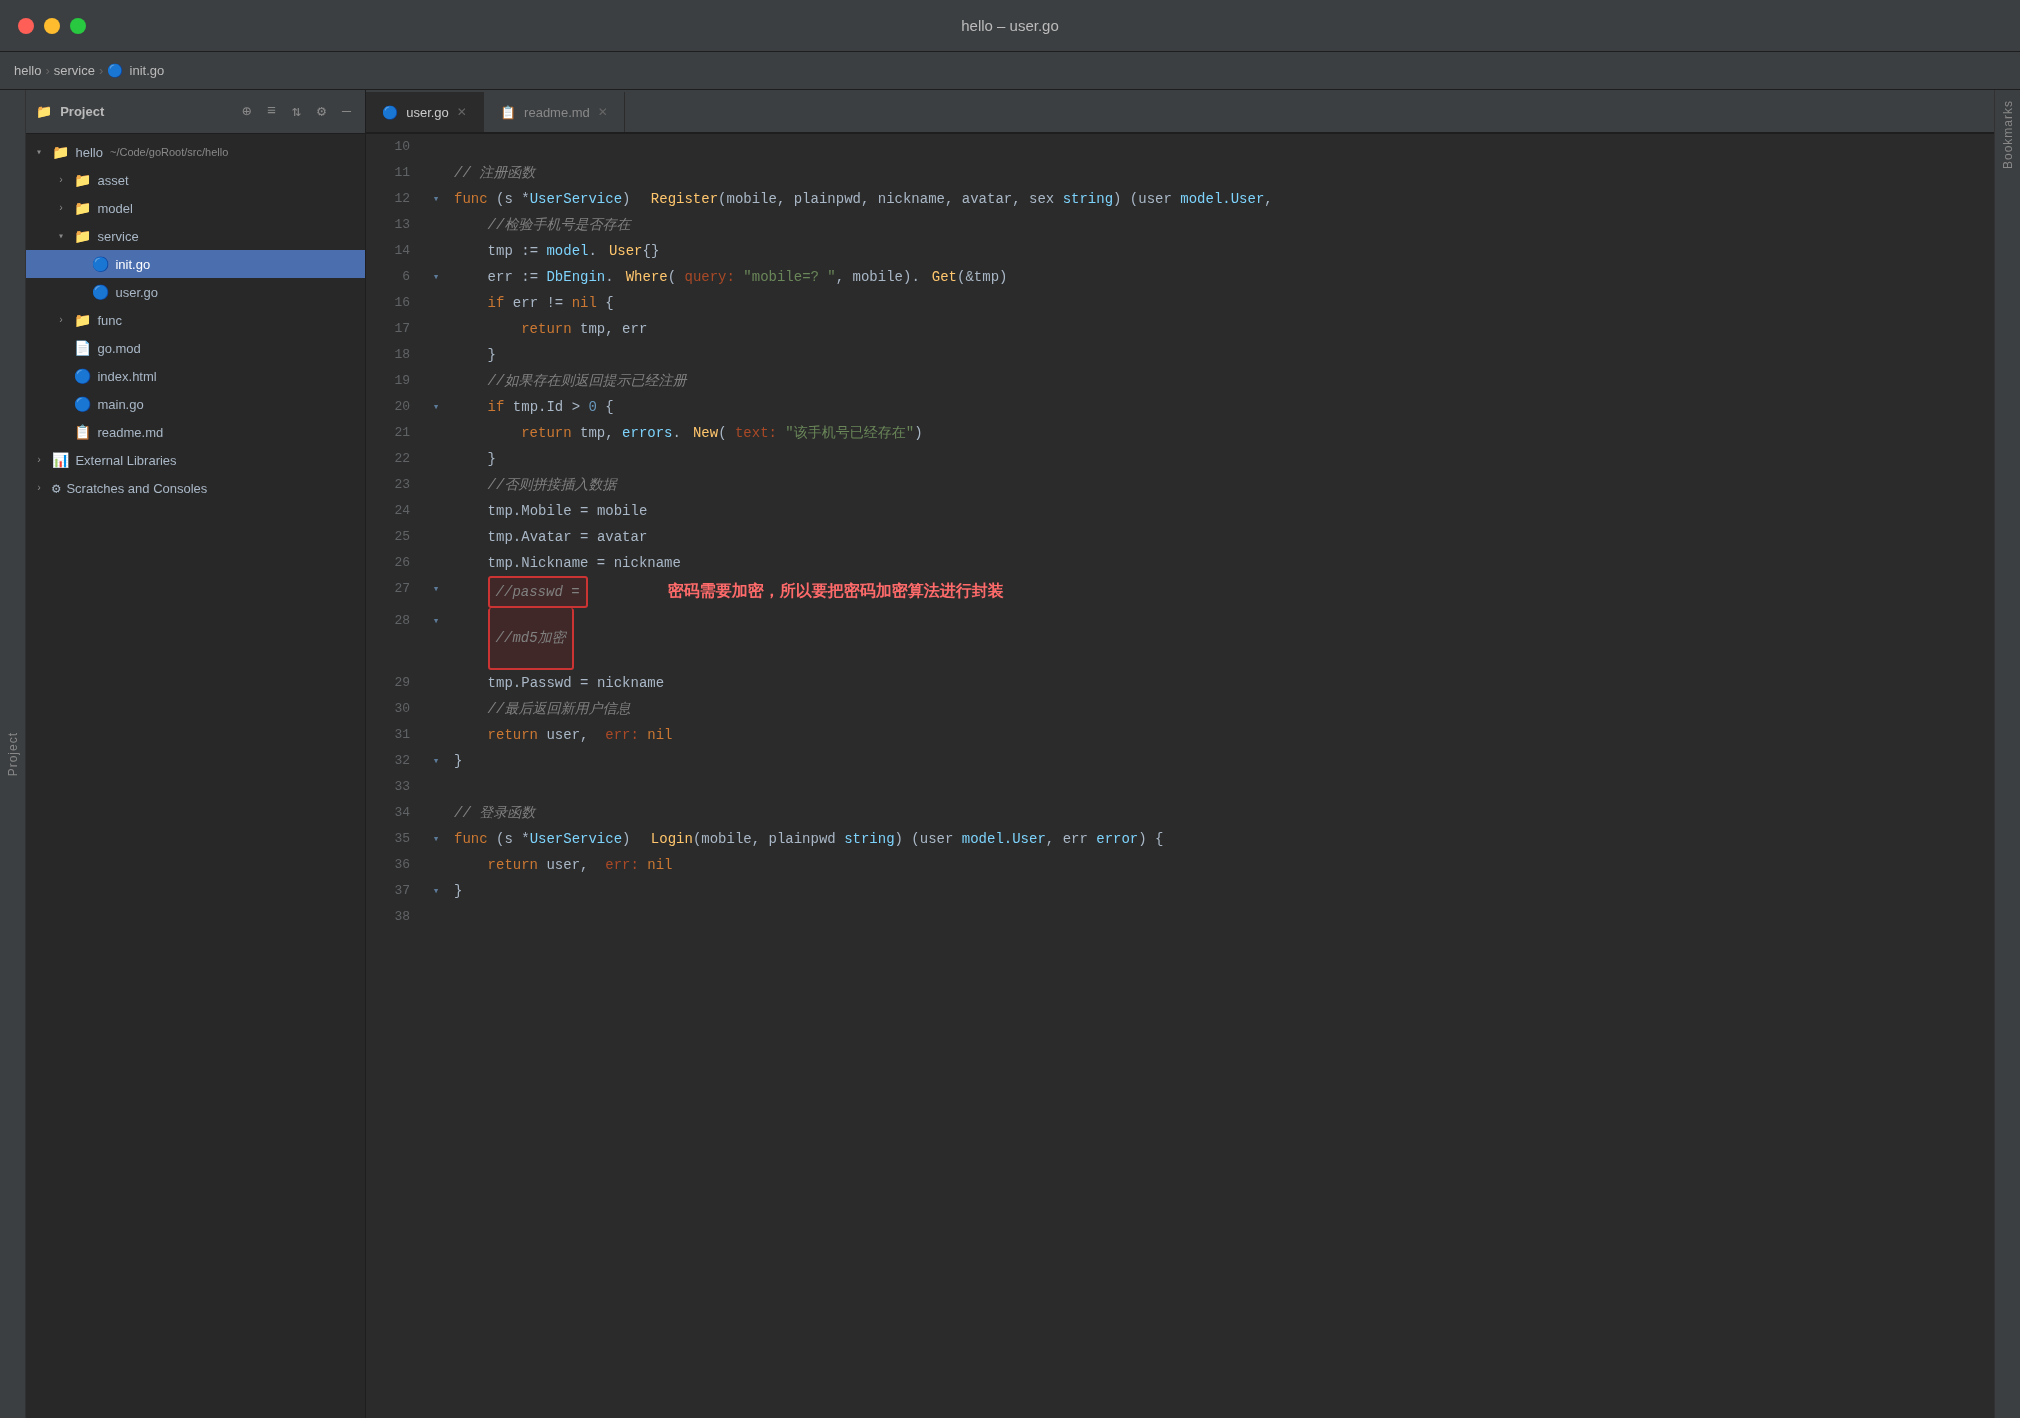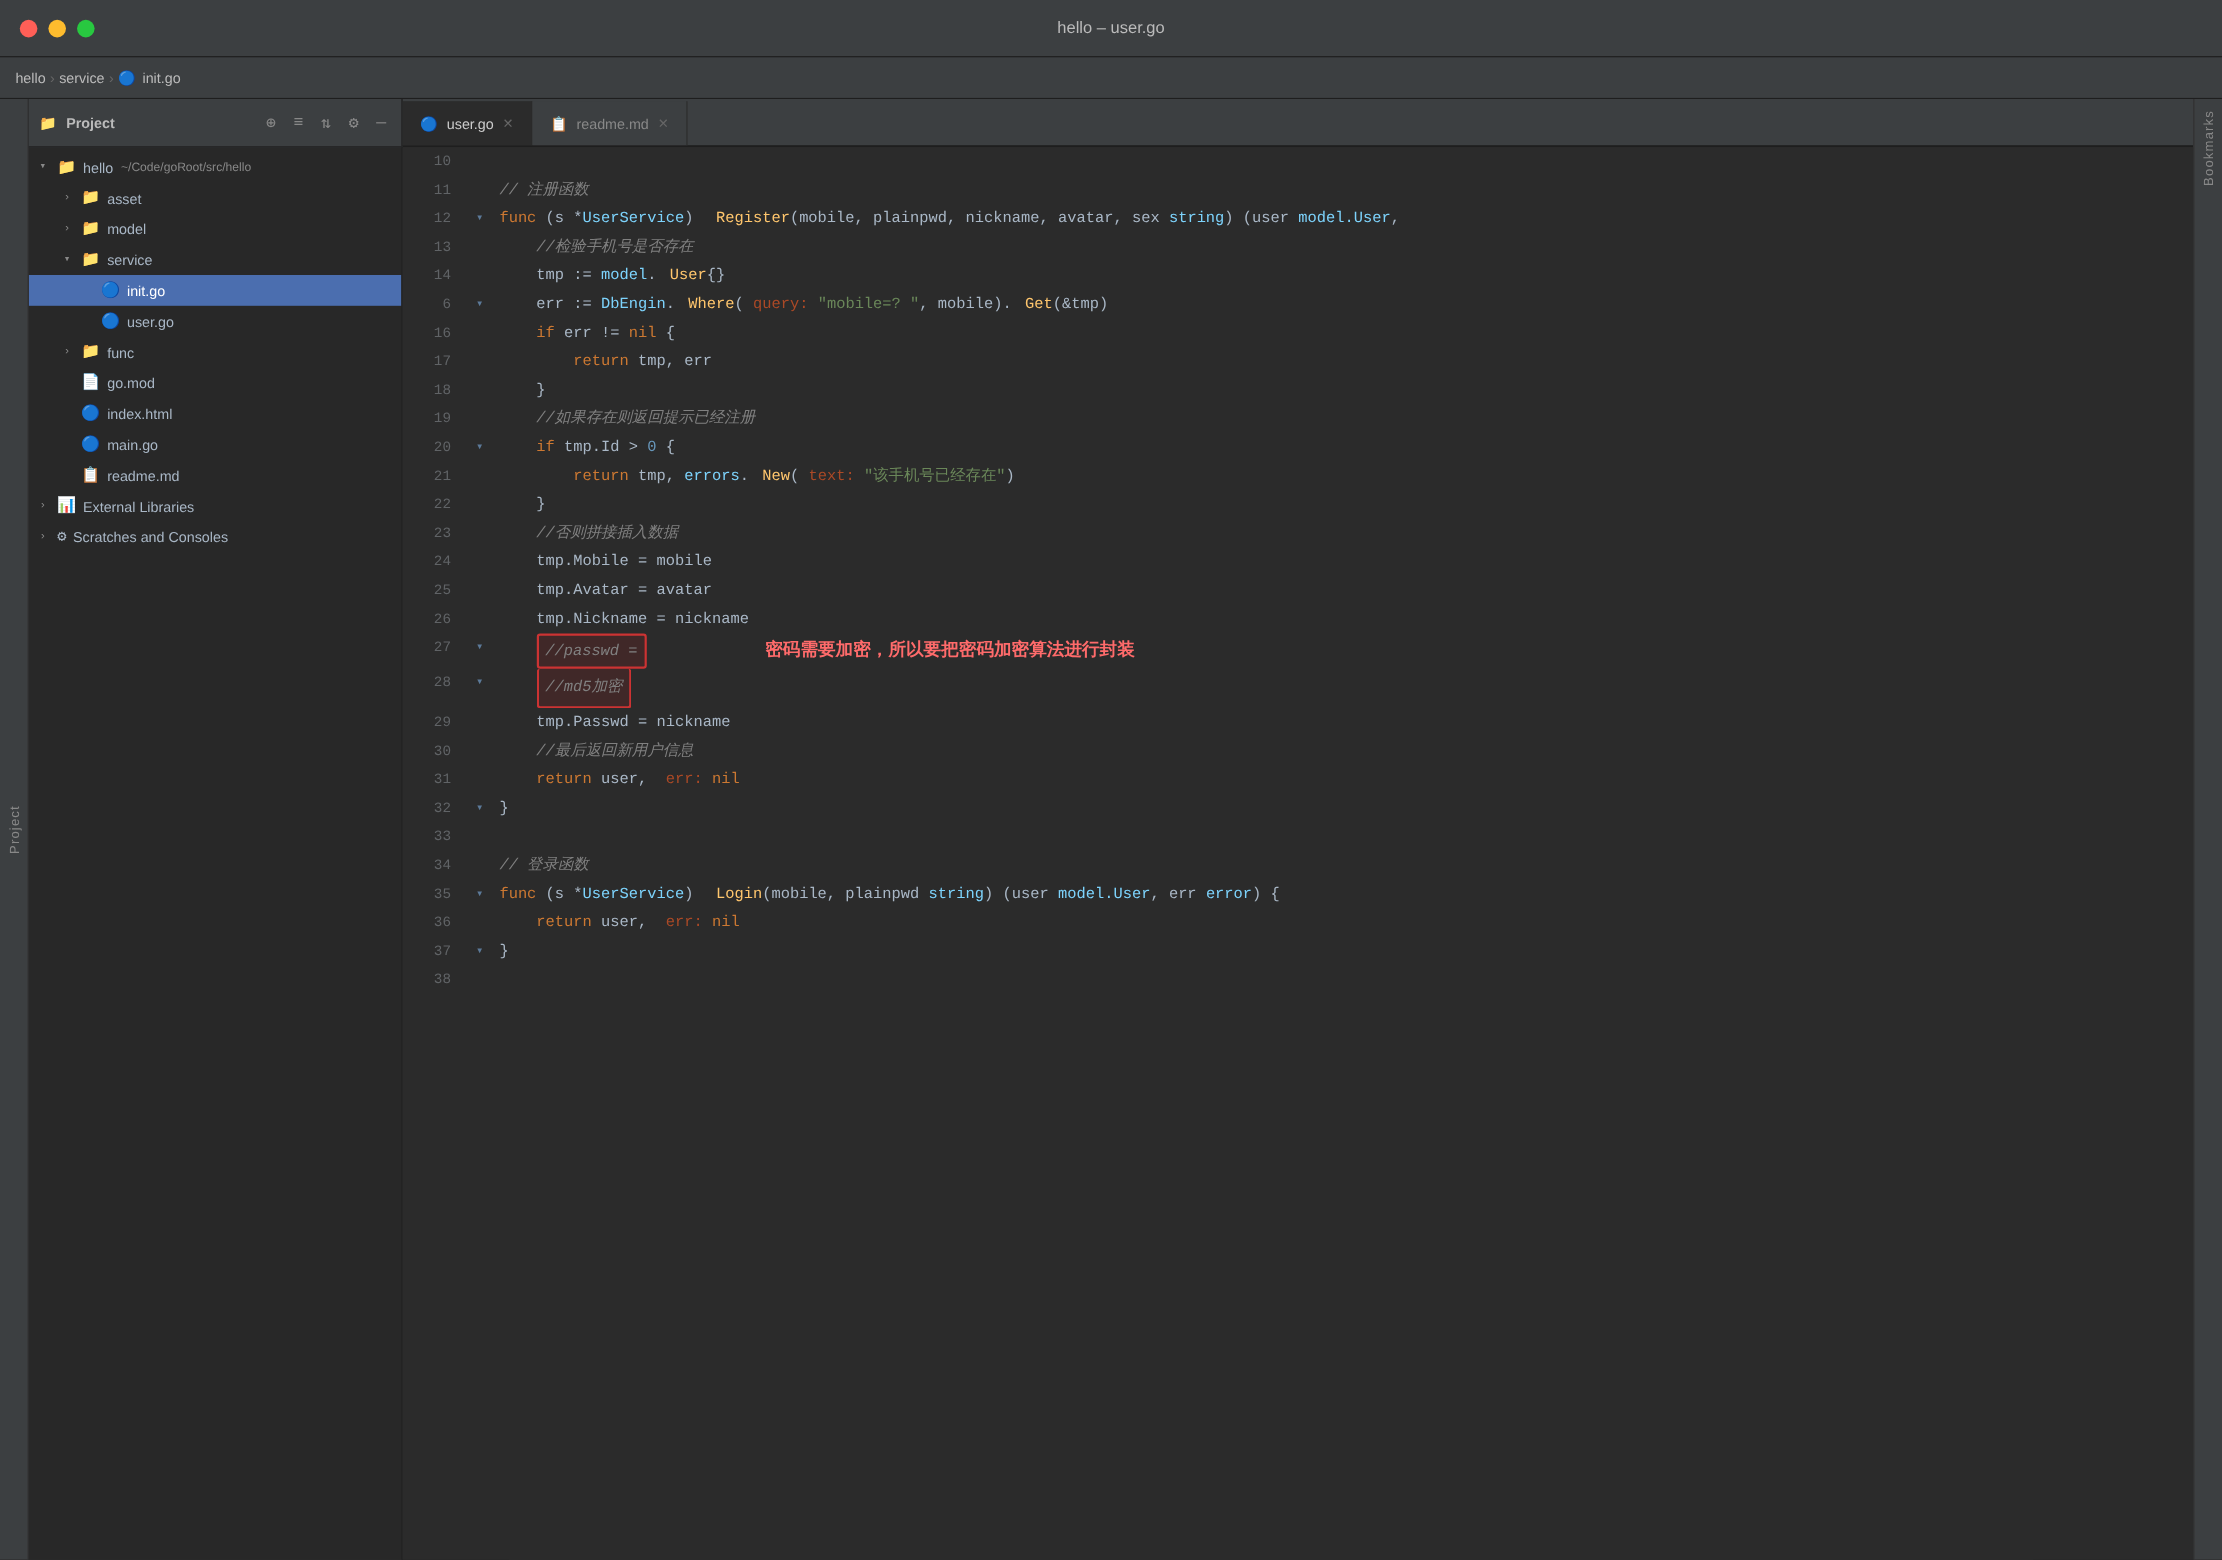--- a/index.html
+++ b/index.html
@@ -511,27 +511,27 @@
 
       <div class="code-line">
         <span class="line-num">26</span>
         <span class="line-gutter"></span>
         <span class="line-content">    <span class="param">tmp</span><span class="op">.</span><span class="param">Nickname</span> <span class="op">=</span> <span class="param">nickname</span></span>
       </div>
 
       <div class="code-line" style="position:relative;">
         <span class="line-num">27</span>
         <span class="line-gutter" style="color:#5c7a99;">▾</span>
-        <span class="line-content">    <span style="border: 2px solid #cc3333; background: rgba(160,30,30,0.18); padding: 1px 6px; border-radius: 3px; display:inline-block;"><span class="cmt">//passwd =</span></span><span class="red-annotation" style="margin-left: 108px; font-size:16px; font-weight:bold; font-style:normal; font-family: -apple-system, sans-serif;">密码需要加密，所以要把密码加密算法进行封装</span></span>
+        <span class="line-content">    <span style="border: 2px solid #cc3333; background: rgba(160,30,30,0.18); padding: 1px 6px; border-radius: 3px; display:inline-block;"><span class="cmt">//passwd =</span></span><span class="red-annotation" style="margin-left: 80px; font-size:16px; font-weight:bold; font-style:normal; font-family: -apple-system, sans-serif;">密码需要加密，所以要把密码加密算法进行封装</span></span>
       </div>
 
       <div class="code-line">
         <span class="line-num">28</span>
         <span class="line-gutter" style="color:#5c7a99;">▾</span>
-        <span class="line-content">    <span style="border: 2px solid #cc3333; background: rgba(160,30,30,0.18); padding: 4px 6px; border-radius: 3px; display:inline-block; border-top: none;"><span class="cmt">//md5加密</span></span></span>
+        <span class="line-content">    <span style="border: 2px solid #cc3333; background: rgba(160,30,30,0.18); padding: 17px 6px; border-radius: 3px; display:inline-block; border-top: none;"><span class="cmt">//md5加密</span></span></span>
       </div>
 
       <div class="code-line">
         <span class="line-num">29</span>
         <span class="line-gutter"></span>
         <span class="line-content">    <span class="param">tmp</span><span class="op">.</span><span class="param">Passwd</span> <span class="op">=</span> <span class="param">nickname</span></span>
       </div>
 
       <div class="code-line">
         <span class="line-num">30</span>

